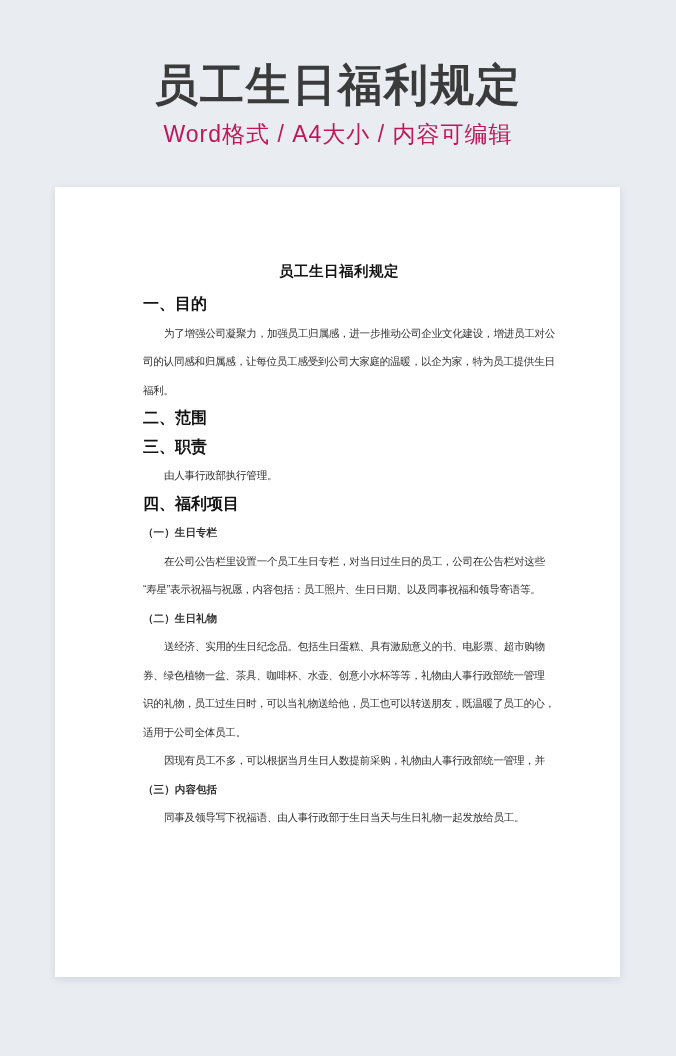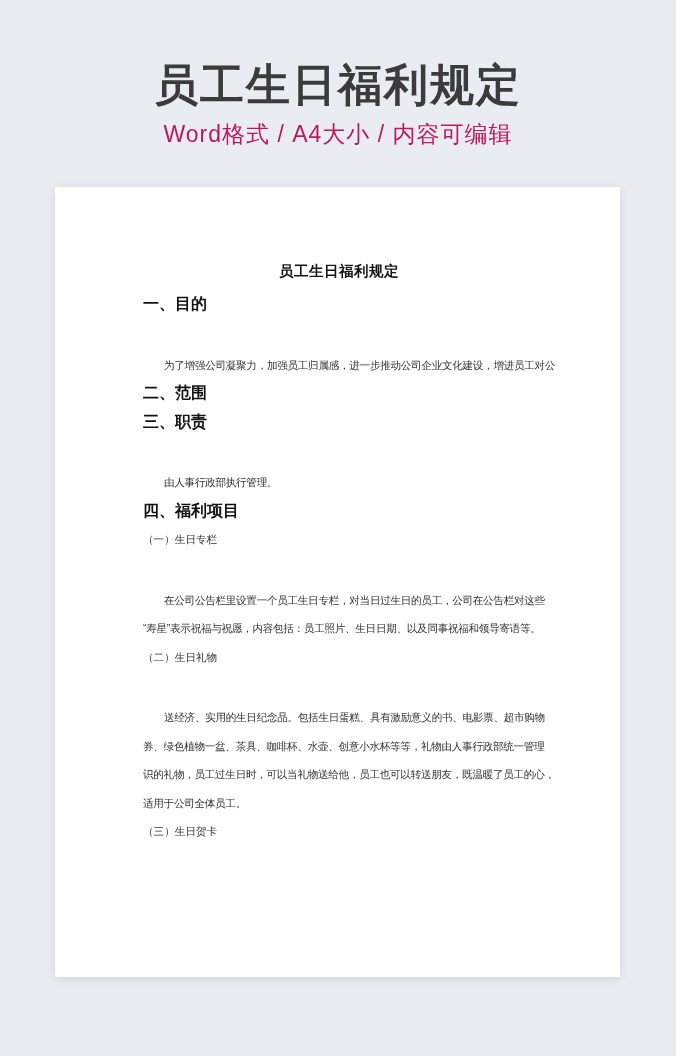--- a/index.html
+++ b/index.html
@@ -59,41 +59,43 @@
     font-weight: 700;
     color: #131313;
     letter-spacing: 0;
   }
   .row.heading .num {
     display: inline-block;
     width: 32px;
   }
   .row.sub {
     letter-spacing: 0;
+    font-weight: bold;
   }
   .row.first {
     padding-left: 21px;
-    margin-top: 32px;
   }
 </style>
 </head>
 <body>
 
 <div class="banner">
   <div class="banner-title">员工生日福利规定</div>
   <div class="banner-subtitle">Word格式 / A4大小 / 内容可编辑</div>
 </div>
 
 <div class="page">
   <div class="doc-title">员工生日福利规定</div>
 
   <div class="row heading">
     <span class="num">一、</span><span>目的</span>
   </div>
   <div class="row first">为了增强公司凝聚力，加强员工归属感，进一步推动公司企业文化建设，增进员工对公</div>
+  <div class="row">司的认同感和归属感，让每位员工感受到公司大家庭的温暖，以企为家，特为员工提供生日</div>
+  <div class="row">福利。</div>
 
   <div class="row heading">
     <span class="num">二、</span><span>范围</span>
   </div>
 
   <div class="row heading">
     <span class="num">三、</span><span>职责</span>
   </div>
   <div class="row first">由人事行政部执行管理。</div>
 
@@ -103,15 +105,17 @@
 
   <div class="row sub">（一）生日专栏</div>
   <div class="row first">在公司公告栏里设置一个员工生日专栏，对当日过生日的员工，公司在公告栏对这些</div>
   <div class="row">“寿星”表示祝福与祝愿，内容包括：员工照片、生日日期、以及同事祝福和领导寄语等。</div>
 
   <div class="row sub">（二）生日礼物</div>
   <div class="row first">送经济、实用的生日纪念品。包括生日蛋糕、具有激励意义的书、电影票、超市购物</div>
   <div class="row">券、绿色植物一盆、茶具、咖啡杯、水壶、创意小水杯等等，礼物由人事行政部统一管理</div>
   <div class="row">识的礼物，员工过生日时，可以当礼物送给他，员工也可以转送朋友，既温暖了员工的心，</div>
   <div class="row">适用于公司全体员工。</div>
+  <div class="row first">因现有员工不多，可以根据当月生日人数提前采购，礼物由人事行政部统一管理，并</div>
 
-  <div class="row sub">（三）生日贺卡</div>
+  <div class="row sub">（三）内容包括</div>
+  <div class="row first">同事及领导写下祝福语、由人事行政部于生日当天与生日礼物一起发放给员工。</div>
 </div>
 
 </body></html>

